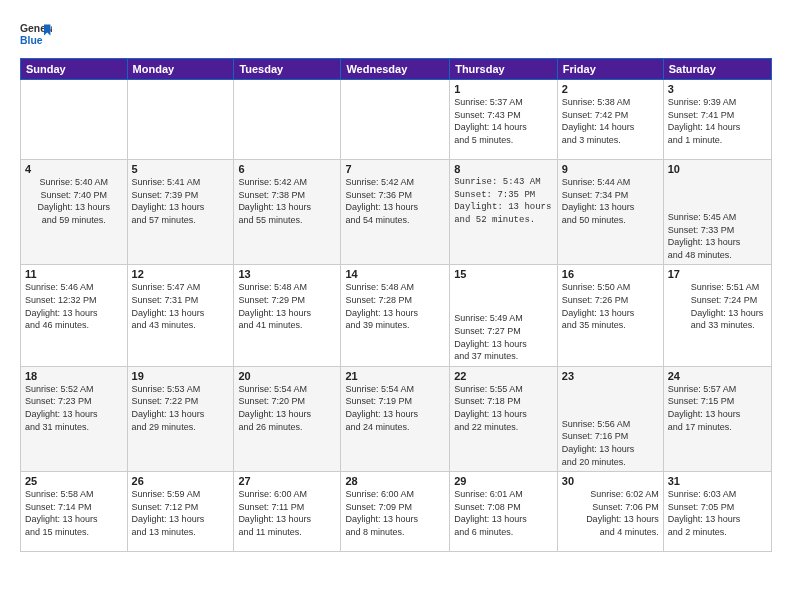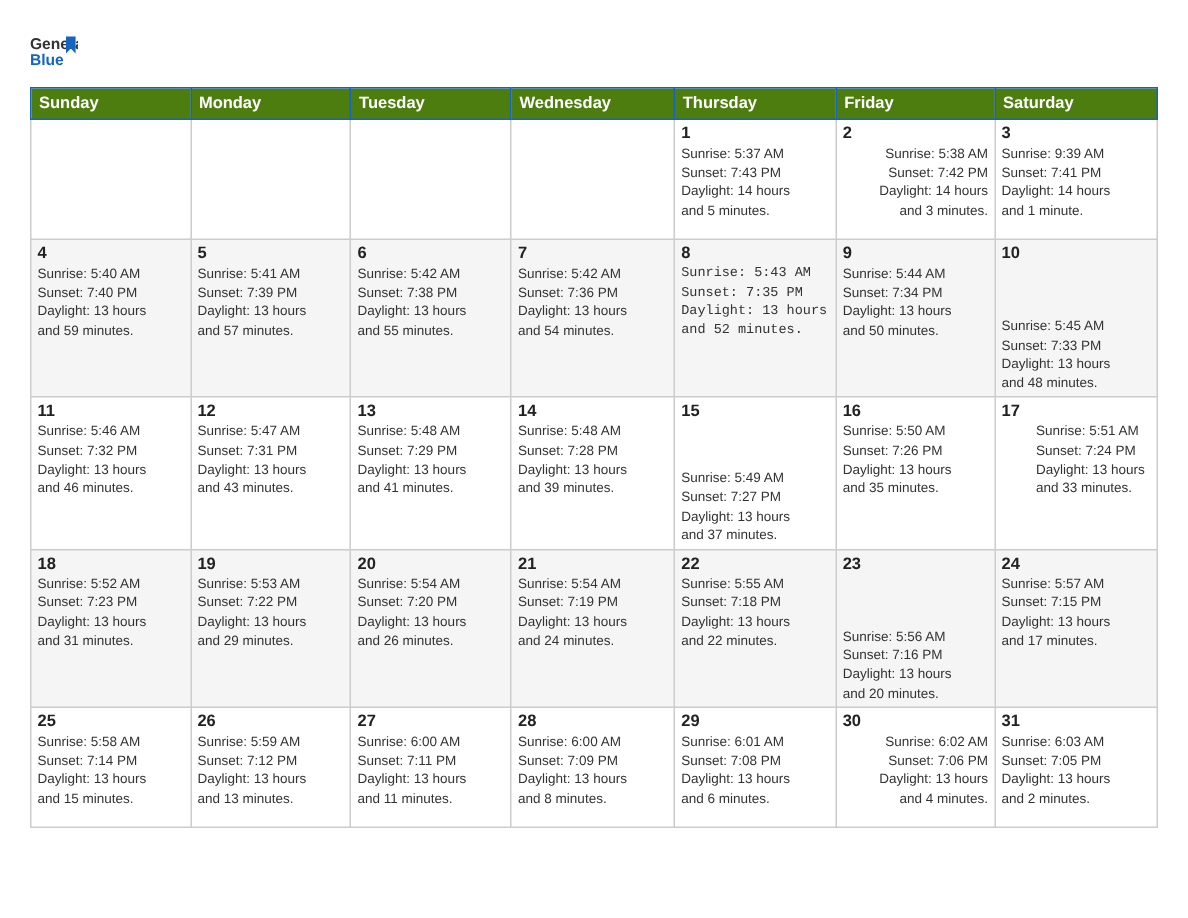--- a/index.html
+++ b/index.html
@@ -44,21 +44,21 @@
       font-size: 14px;
       color: #444;
       margin-top: 2px;
     }
     .calendar {
       width: 100%;
       border-collapse: collapse;
       font-size: 10px;
     }
     .calendar thead th {
-      background-color: #4d7c0f;
+      background-color: #4c1d95;
       color: #fff;
       text-align: left;
       padding: 4px 5px;
       font-size: 11px;
       font-weight: bold;
       border: 1px solid #1565c0;
     }
     .calendar tbody td {
       border: 1px solid #ccc;
       vertical-align: top;
@@ -123,37 +123,37 @@
           <td class="empty-cell"></td>
           <td>
             <div class="day-number">1</div>
             <div class="day-info" style="white-space: pre-line;">Sunrise: 5:37 AM
 Sunset: 7:43 PM
 Daylight: 14 hours
 and 5 minutes.</div>
           </td>
           <td>
             <div class="day-number">2</div>
-            <div class="day-info" style="white-space: pre-line; text-align: right;">Sunrise: 5:38 AM
+            <div class="day-info" style="white-space: pre-line;">Sunrise: 5:38 AM
 Sunset: 7:42 PM
 Daylight: 14 hours
 and 3 minutes.</div>
           </td>
           <td>
             <div class="day-number">3</div>
             <div class="day-info" style="white-space: pre-line;">Sunrise: 9:39 AM
 Sunset: 7:41 PM
 Daylight: 14 hours
 and 1 minute.</div>
           </td>
         </tr>
         <tr>
           <td>
             <div class="day-number">4</div>
-            <div class="day-info" style="white-space: pre-line;">Sunrise: 5:40 AM
+            <div class="day-info" style="white-space: pre-line; text-align: center;">Sunrise: 5:40 AM
 Sunset: 7:40 PM
 Daylight: 13 hours
 and 59 minutes.</div>
           </td>
           <td>
             <div class="day-number">5</div>
             <div class="day-info" style="white-space: pre-line;">Sunrise: 5:41 AM
 Sunset: 7:39 PM
 Daylight: 13 hours
 and 57 minutes.</div>
@@ -191,21 +191,21 @@
             <div class="day-info" style="white-space: pre-line; margin-top: 36px;">Sunrise: 5:45 AM
 Sunset: 7:33 PM
 Daylight: 13 hours
 and 48 minutes.</div>
           </td>
         </tr>
         <tr>
           <td>
             <div class="day-number">11</div>
             <div class="day-info" style="white-space: pre-line;">Sunrise: 5:46 AM
-Sunset: 7:32 PM
+Sunset: 12:32 PM
 Daylight: 13 hours
 and 46 minutes.</div>
           </td>
           <td>
             <div class="day-number">12</div>
             <div class="day-info" style="white-space: pre-line;">Sunrise: 5:47 AM
 Sunset: 7:31 PM
 Daylight: 13 hours
 and 43 minutes.</div>
           </td>

